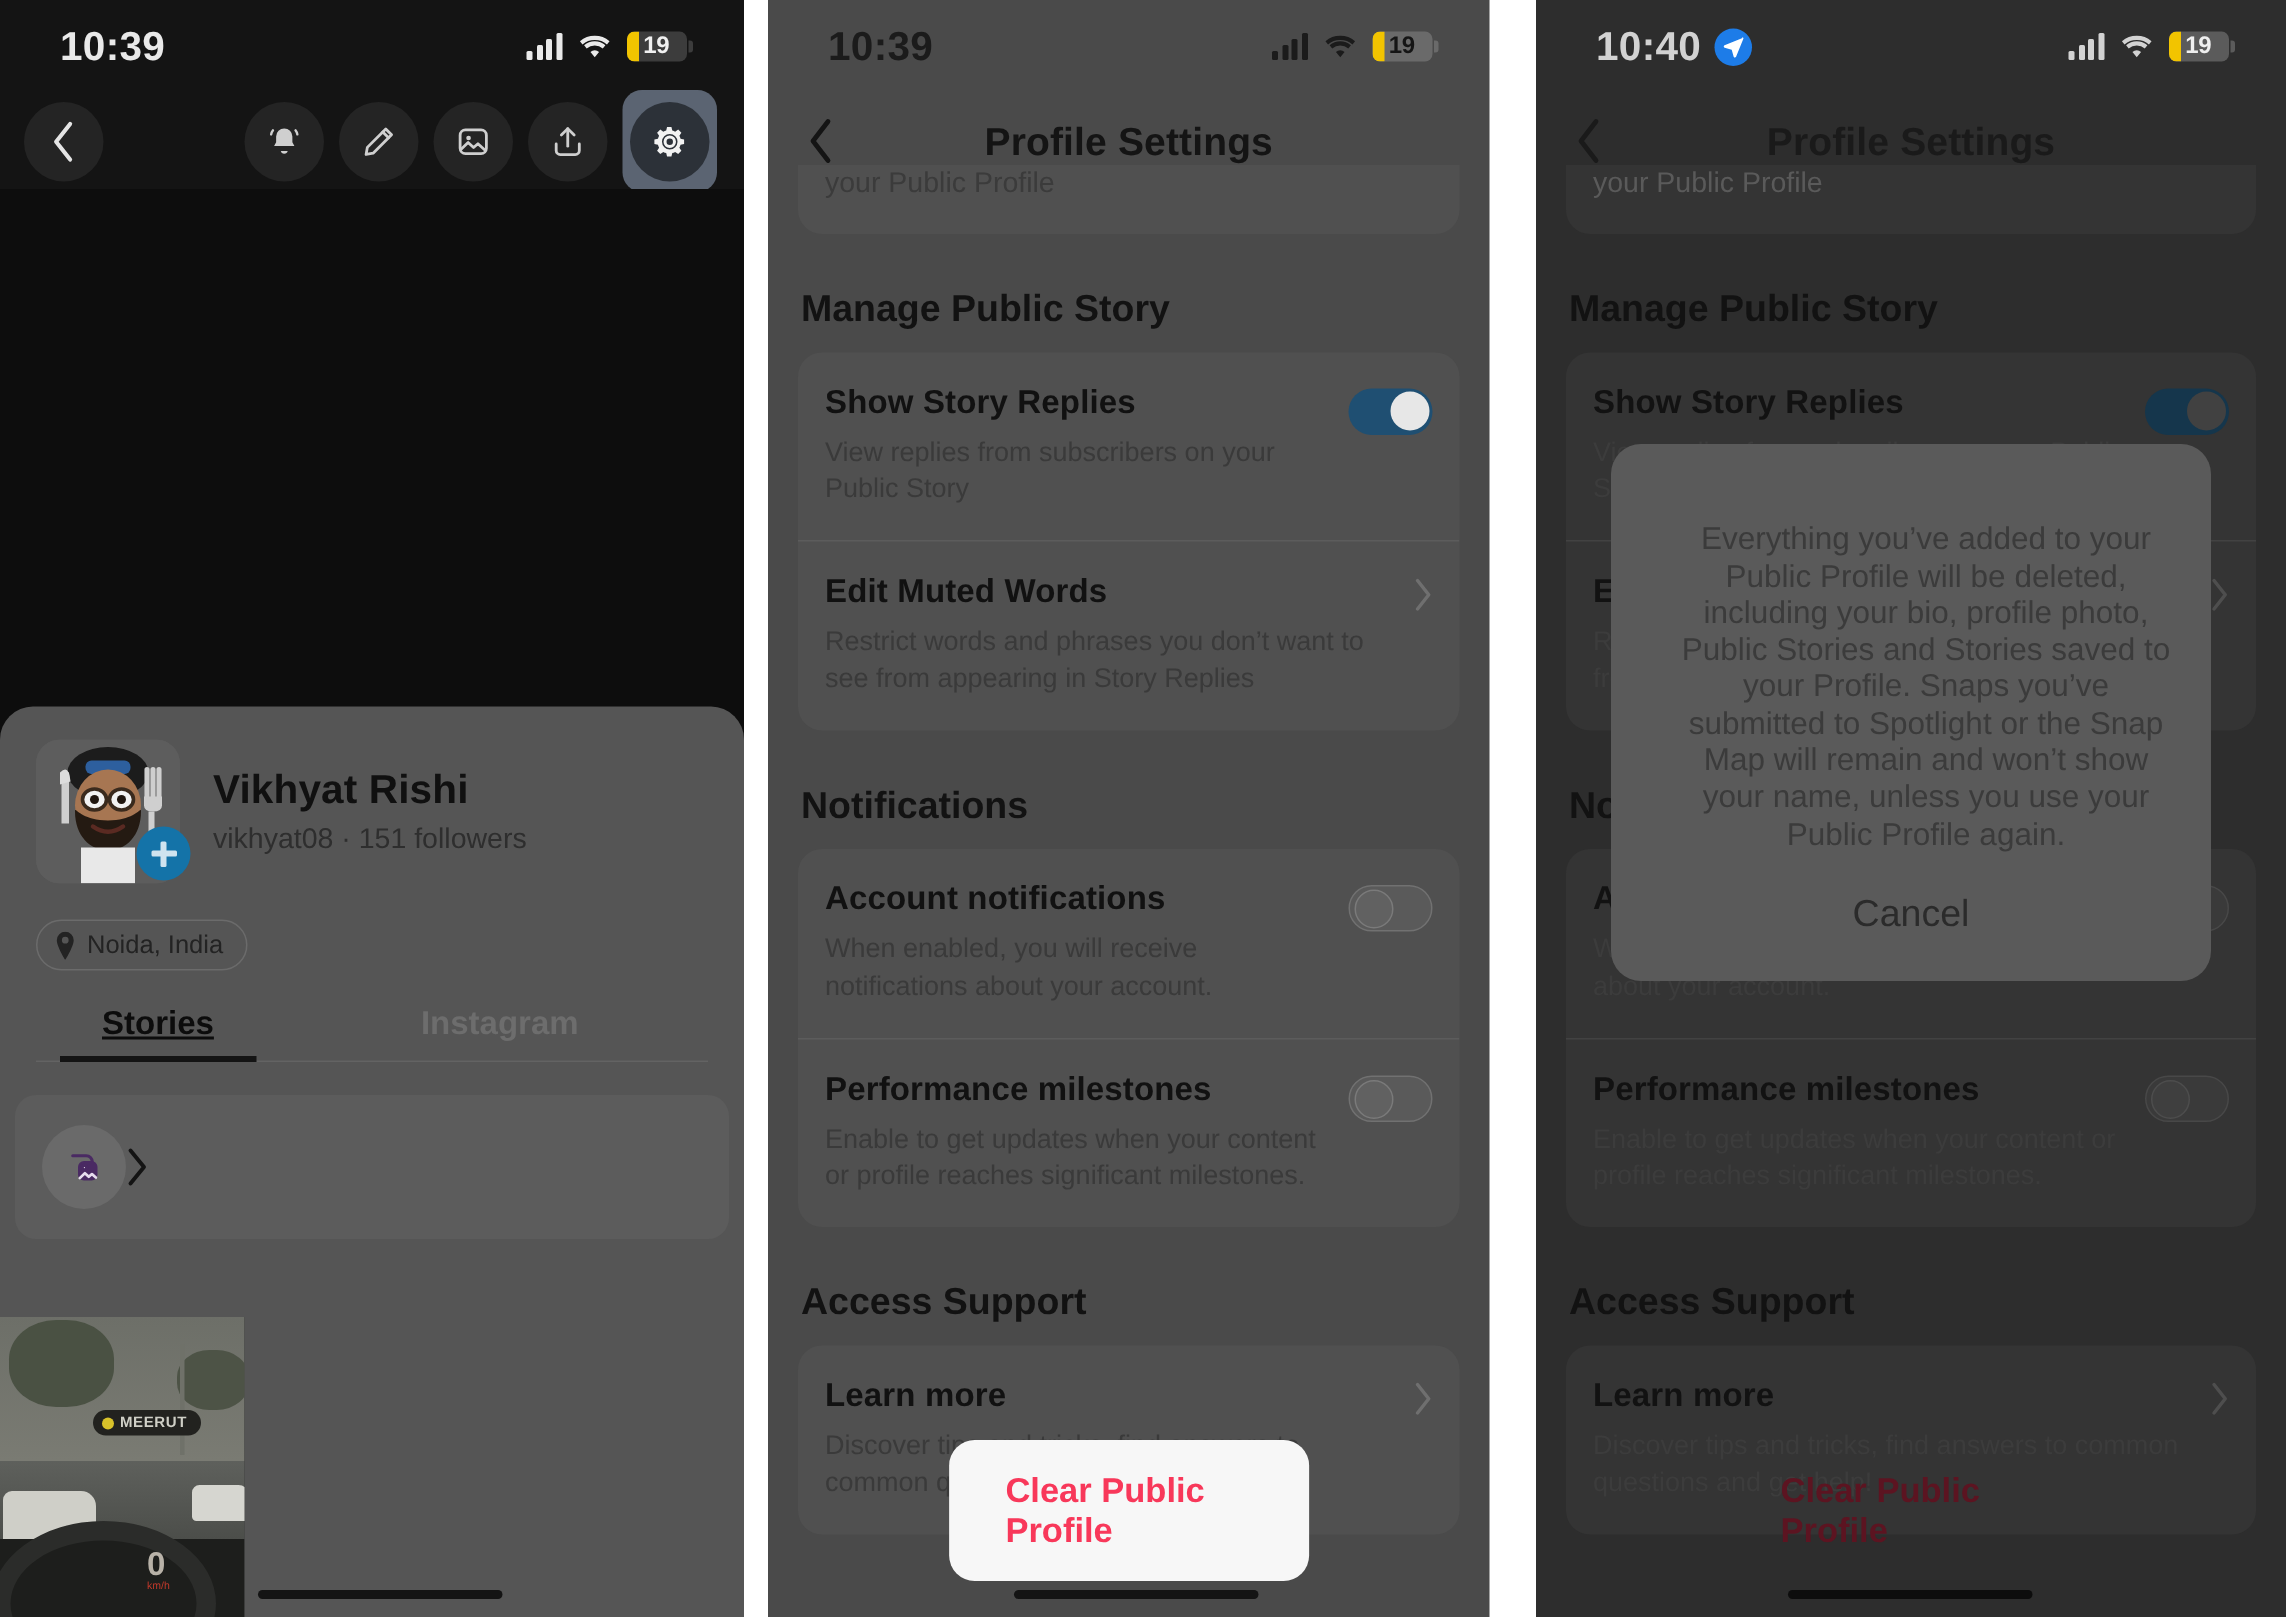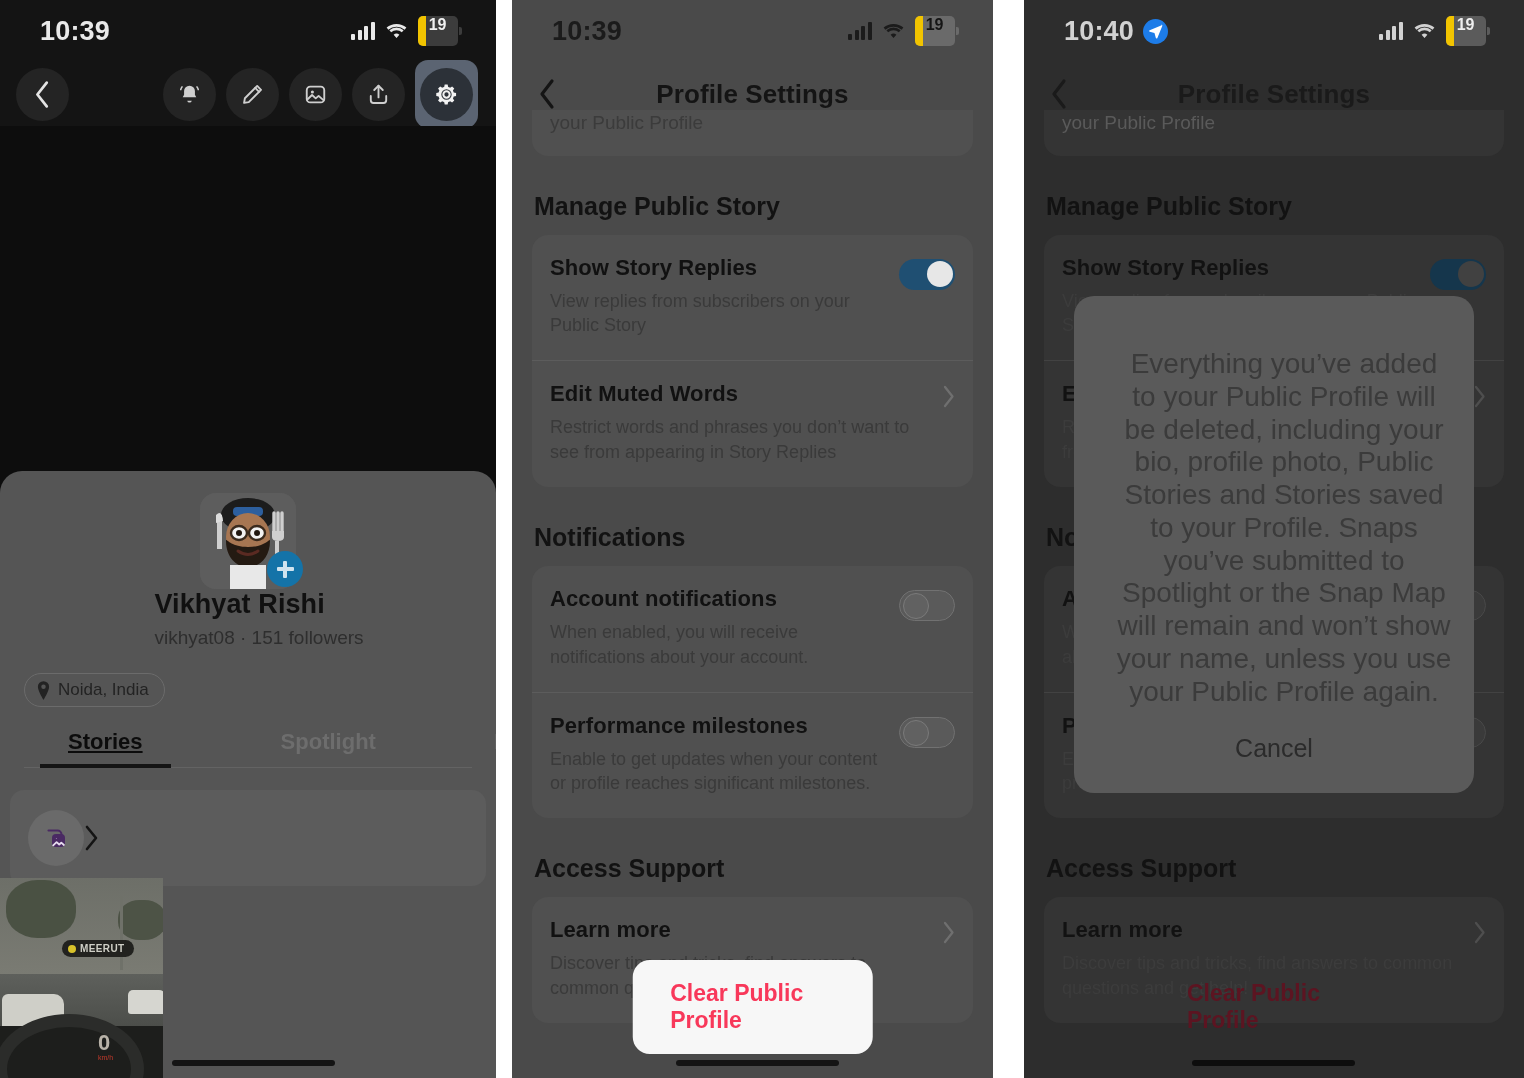--- a/index.html
+++ b/index.html
@@ -36,22 +36,22 @@
   .bars { display: flex; align-items: flex-end; gap: 2.5px; height: 18px; }
   .bars i { width: 4px; border-radius: 1px; display:block; }
   .bars i:nth-child(1){ height: 6px; }
   .bars i:nth-child(2){ height: 10px; }
   .bars i:nth-child(3){ height: 14px; }
   .bars i:nth-child(4){ height: 18px; }
 
   .wifi svg { width: 23px; height: 18px; display:block; }
 
   .batt {
-    position: relative; width: 40px; height: 30px; border-radius: 5px;
-    display: flex; align-items: flex-start; overflow: hidden;
+    position: relative; width: 40px; height: 20px; border-radius: 5px;
+    display: flex; align-items: center; overflow: hidden;
   }
   .batt .fill { position:absolute; left:0; top:0; bottom:0; width: 8px; background:#f2c400; }
   .batt .num {
     position: relative; z-index: 2; width: 100%; text-align: center;
     font-size: 16px; font-weight: 700; letter-spacing: -.2px;
   }
   .batt-nub { width: 3px; height: 8px; border-radius: 0 2px 2px 0; margin-left: 1.5px; }
 
   
   #panel-profile .sb-time { color: #e9e9e9; }
@@ -96,21 +96,21 @@
   }
   .gear-wrap .circ-btn { background:#2c3138; width:53px; height:53px; }
 
   .p1-photo-area { position:absolute; top:126px; left:0; right:0; bottom:0; background:#0d0d0d; }
 
   .p1-card {
     position: absolute; left: 0; top: 471px; width: 496px; bottom: 0;
     background: #555555; border-radius: 22px 22px 0 0;
     padding: 0 24px;
   }
-  .p1-ident { display:flex; align-items:center; padding-top: 22px; flex-direction: column; }
+  .p1-ident { display:flex; align-items:center; padding-top: 22px; }
   .avatar-wrap { position: relative; width: 96px; height: 96px; flex:0 0 auto; }
   .avatar {
     width: 96px; height: 96px; border-radius: 16px; overflow:hidden;
     background: #5d5d5d; position:relative;
   }
   .avatar svg { display:block; width:96px; height:96px; }
   .avatar-badge {
     position:absolute; right: -7px; bottom: 2px;
     width: 36px; height: 36px; border-radius: 50%; background:#1473a8;
     display:flex; align-items:center; justify-content:center;
@@ -264,21 +264,21 @@
   #panel-dialog .clear-pill { background: transparent; color:#5c1421; }
   #panel-dialog .home-ind { left: 168px; width: 163px; background:#0d0d0d; }
 
   
   .modal {
     position:absolute; left: 50px; top: 296px; width: 400px;
     background: #5a5a5a; border-radius: 20px; padding: 30px 22px 22px 22px;
     text-align:center;
   }
   .modal .m-title { font-size: 25px; font-weight: 700; color:#121212; }
-  .modal .m-body { font-size: 28px; line-height: 1.17; color:#3b3b3b; margin-top: 22px; margin-left: 20px; }
+  .modal .m-body { font-size: 21px; line-height: 1.17; color:#3b3b3b; margin-top: 22px; margin-left: 20px; }
   .confirm-outer {
     margin-top: 26px; border-radius: 30px; background:#ffffff; padding: 7px;
   }
   .confirm-btn {
     border-radius: 26px; background:#4e5866; color:#ffffff;
     font-size: 25px; font-weight: 700; padding: 16px 0;
   }
   .cancel-btn { margin-top: 26px; font-size: 25px; color:#2b2b2b; padding-bottom: 8px; }
 </style>
 </head>
@@ -398,21 +398,21 @@
           <svg viewBox="0 0 16 20">
               <path d="M8 0a6 6 0 0 0-6 6c0 4.5 6 14 6 14s6-9.5 6-14a6 6 0 0 0-6-6zm0 8.4A2.4 2.4 0 1 1 8 3.6a2.4 2.4 0 0 1 0 4.8z"></path>
             </svg>
         </span>
         <span>Noida, India</span>
       </div>
 
 
       <div class="p1-tabs">
         <div class="p1-tab active">Stories</div>
-        <div class="p1-tab">Spotlight</div>
+        <div class="p1-tab">Instagram</div>
         <div class="p1-tab">Insights</div>
       </div>
 
       <div class="p1-addstory">
         <div class="addstory-ic">
           <svg viewBox="0 0 30 30" fill="none" stroke="#4a2a63" stroke-width="2.1" stroke-linecap="round" stroke-linejoin="round">
             <path d="M7.5 7.5h9a4 4 0 0 1 4 4v9"></path>
             <rect x="11" y="11" width="13" height="13" rx="4" fill="#4a2a63" stroke="none"></rect>
             <circle cx="15.3" cy="15.4" r="1.5" fill="#e6dcee"></circle>
             <path d="M12.2 22.4l3.4-3.3 2.6 2.4 2.1-1.8 2.6 2.3" stroke="#e6dcee" stroke-width="1.8" fill="none"></path>

